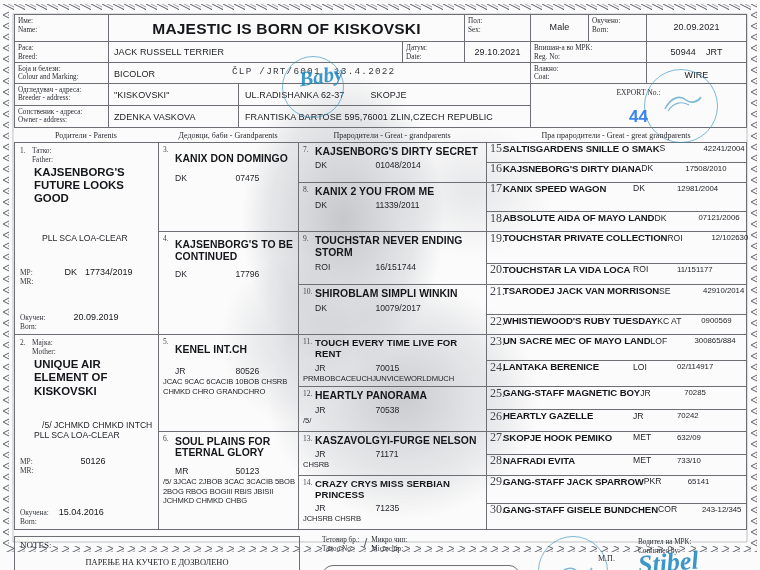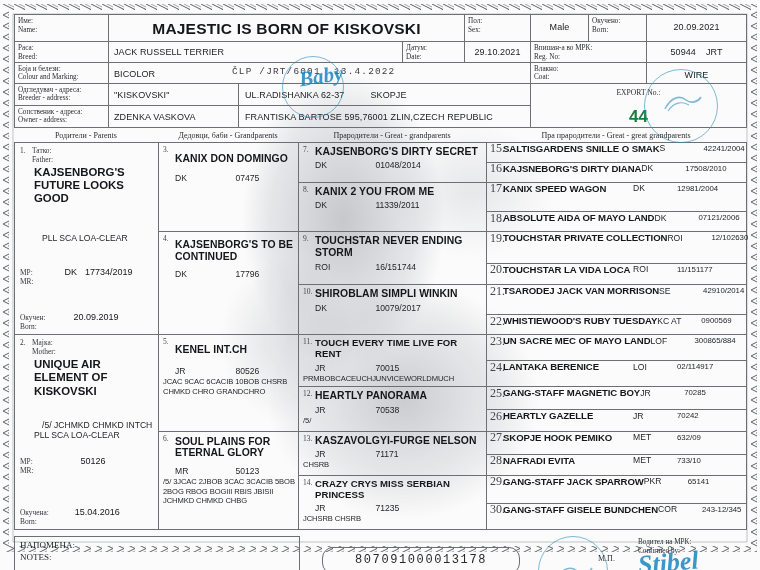--- a/index.html
+++ b/index.html
@@ -126,21 +126,21 @@
     position: absolute;
     border: 1.6px solid #2f8fbe; border-radius: 50%;
     opacity: 0.62;
   }
   .sig {
     font-family: "Liberation Serif", serif;
     font-style: italic; font-weight: bold;
     color: #1a86bf; opacity: 0.85;
   }
   .export-no { font-family: "Liberation Serif", serif; font-size: 7.6px; color: #2b2d33; }
-  .export-val { font-size: 17px; font-weight: bold; color: #15803d; }
+  .export-val { font-size: 17px; font-weight: bold; color: #3b82f6; }
   .czech-stamp {
     position: absolute;
     font-size: 8.6px; color: #3a3d43;
     letter-spacing: 0.2px; white-space: nowrap;
   }
   .czech-stamp.mono { font-family: "Liberation Mono", monospace; font-size: 9.4px; letter-spacing: 1.2px;}
   .mp-mark { font-family: "Liberation Serif", serif; font-size: 8px; color: #2b2d33; padding-left: 38px; }
 </style>
 </head>
 <body>
@@ -531,21 +531,21 @@
             <div class="ptitles" style="padding-left:14px">PLL SCA LOA-CLEAR</div>
             <div style="margin-top:16px">
               <div class="rowmp">MP:
                 <span class="mpval" style="margin-left:46px">50126</span>
               </div>
               <div class="rowmp">MR:</div>
             </div>
             <div style="margin-top:32px">
               <div class="rowmp">
                 <span>Окучена:</span>
-                <span class="mpval" style="margin-left:24px">15.04.2016</span>
+                <span class="mpval" style="margin-left:8px">15.04.2016</span>
               </div>
               <div class="rowmp">Born:</div>
             </div>
           </div>
         </td>
 
         <td rowspan="4">
           <div class="pc">
             <div class="num">5.</div>
             <div class="nm" style="margin-top:6px">KENEL INT.CH</div>
@@ -698,30 +698,40 @@
             <span class="rg">243-12/345</span>
           </div>
         </td>
       </tr>
     </tbody>
       </table>
 
     <div style="display:flex;margin-top:6px">
       <div style="width:286px">
         <div class="notes-box">
-          <div class="notes-title">НАПОМЕНА:</div>
           <div class="notes-title">NOTES:</div>
           <div class="notes-body">
             <div>ПАРЕЊЕ НА КУЧЕТО Е ДОЗВОЛЕНО</div>
 
           </div>
         </div>
       </div>
 
       <div style="width:220px;padding-left:22px">
+        <div style="display:flex;gap:4px;align-items:flex-start">
+          <div class="tat-lbl">
+            <div>Тетовир бр.:</div>
+            <div>Tattoo No:</div>
+          </div>
+          <div style="font-size:13px;color:#5c5f66;line-height:1">/</div>
+          <div class="tat-lbl">
+            <div>Микро чип:</div>
+            <div>Microchip:</div>
+          </div>
+        </div>
         <div class="chipnum" style="margin-top:11px">807091000013178</div>
       </div>
 
       <div style="flex:1 1 auto;position:relative">
         <div class="stamp-round" style="left:18px;top:0px;width:70px;height:70px;"></div>
         <div class="mp-mark" style="position:absolute;left:40px;top:18px;">М.П.</div>
         <svg style="position:absolute;left:33px;top:26px;opacity:.6" width="42" height="24" viewBox="0 0 42 24">
           <path d="M3 17 C9 6, 18 4, 24 9 C29 13, 36 11, 39 6" fill="none" stroke="#2f8fbe" stroke-width="1.5"></path>
           <path d="M6 20 C12 11, 20 10, 27 14" fill="none" stroke="#2f8fbe" stroke-width="1.1"></path>
         </svg>

